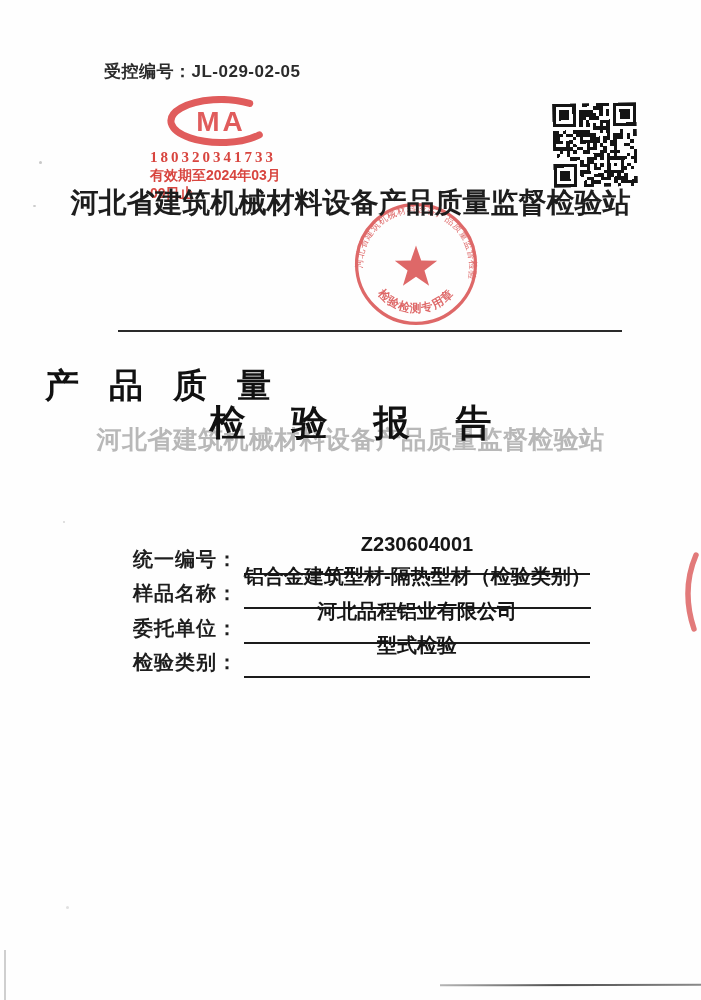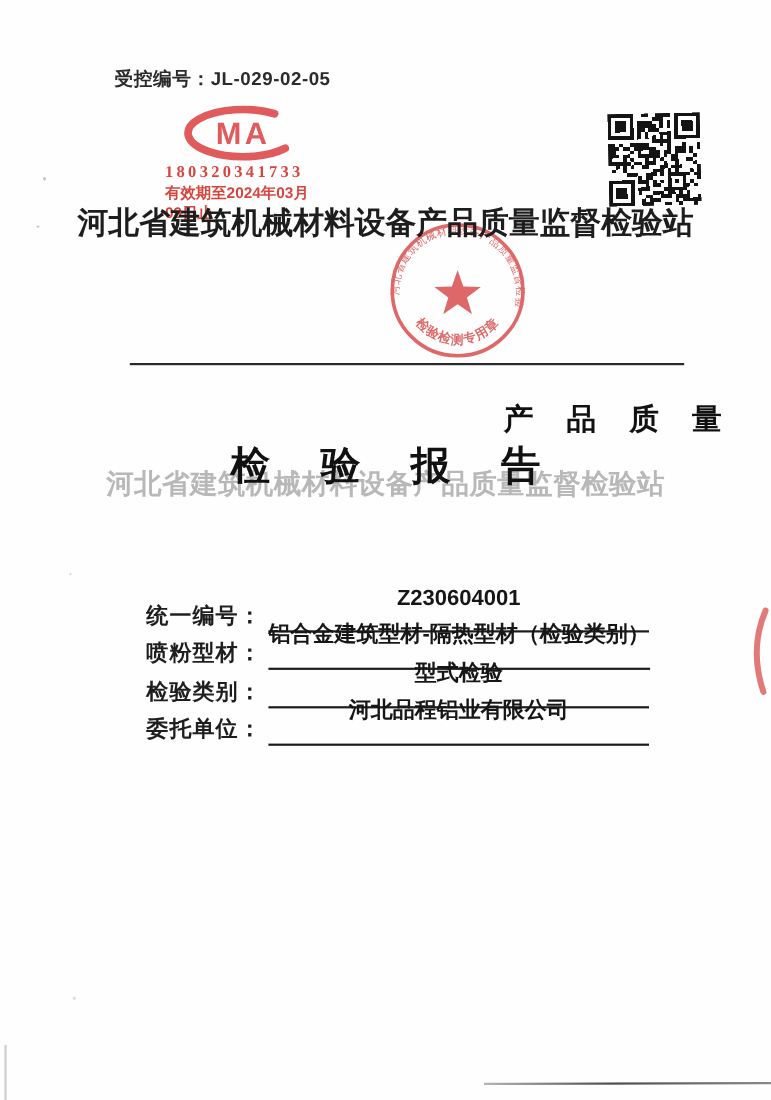--- a/index.html
+++ b/index.html
@@ -27,22 +27,22 @@
     font-size:28px;font-weight:800;color:#1d1d1d;z-index:3;white-space:nowrap;}
   
   .stamp{position:absolute;left:351px;top:199px;width:130px;height:130px;z-index:2;opacity:.85;}
   .stamp .ring{fill:none;stroke:var(--stamp-red,#d94f4f);stroke-width:3.5;}
   .stamp text{fill:var(--stamp-red,#d94f4f);font-family:"Liberation Sans","DejaVu Sans",sans-serif;}
   .stamp .arc-top{font-size:10px;letter-spacing:.5px;}
   .stamp .arc-bottom{font-size:12.5px;font-weight:700;letter-spacing:1px;}
   .stamp .star{fill:var(--stamp-red,#d94f4f);}
   .divider{position:absolute;left:118px;top:330px;width:504px;height:2px;background:#2a2a2a;}
   
-  .subtitle{position:absolute;left:15px;top:363px;width:671px;text-align:right;
-    font-size:27px;font-weight:700;color:#111;letter-spacing:30px;text-indent:30px;white-space:nowrap;}
+  .subtitle{position:absolute;left:15px;top:363px;width:671px;text-align:left;
+    font-size:34px;font-weight:700;color:#111;letter-spacing:30px;text-indent:30px;white-space:nowrap;}
   .watermark{position:absolute;left:15px;top:423px;width:671px;text-align:center;
     font-size:25px;font-weight:600;color:var(--wm,#b8b8b8);letter-spacing:.4px;z-index:1;white-space:nowrap;}
   .report-title{position:absolute;left:15px;top:399px;width:671px;text-align:center;
     font-size:36px;font-weight:800;color:#111;letter-spacing:46px;text-indent:46px;z-index:2;white-space:nowrap;}
   
   .fields{position:absolute;left:133px;top:540px;width:457px;}
   .field-row{display:flex;align-items:flex-end;height:34.6px;}
   .field-label{font-size:20px;font-weight:700;color:#1e1e1e;white-space:nowrap;
     letter-spacing:1px;padding-bottom:2px;}
   .field-value{flex:1;margin-left:6px;text-align:center;font-size:20px;font-weight:700;
@@ -425,30 +425,30 @@
   <div class="subtitle">产品质量</div>
   <div class="watermark">河北省建筑机械材料设备产品质量监督检验站</div>
   <div class="report-title">检验报告</div>
 
   <div class="fields">
     <div class="field-row">
       <span class="field-label">统一编号：</span>
       <span class="field-value">Z230604001</span>
     </div>
     <div class="field-row">
-      <span class="field-label">喷粉型材：</span>
+      <span class="field-label">样品名称：</span>
       <span class="field-value">铝合金建筑型材-隔热型材（检验类别）</span>
+    </div>
+    <div class="field-row">
+      <span class="field-label">委托单位：</span>
+      <span class="field-value">河北品程铝业有限公司</span>
     </div>
     <div class="field-row">
       <span class="field-label">检验类别：</span>
       <span class="field-value">型式检验</span>
-    </div>
-    <div class="field-row">
-      <span class="field-label">委托单位：</span>
-      <span class="field-value">河北品程铝业有限公司</span>
     </div>
   </div>
 
   <svg class="crescent" viewBox="0 0 22 80">
     <path d="M 19 3 Q 4 38 17 77"></path>
   </svg>
   <div class="bottom-line"></div>
   <div class="edge-line"></div>
   <div class="speck s1"></div>
   <div class="speck s2"></div>

